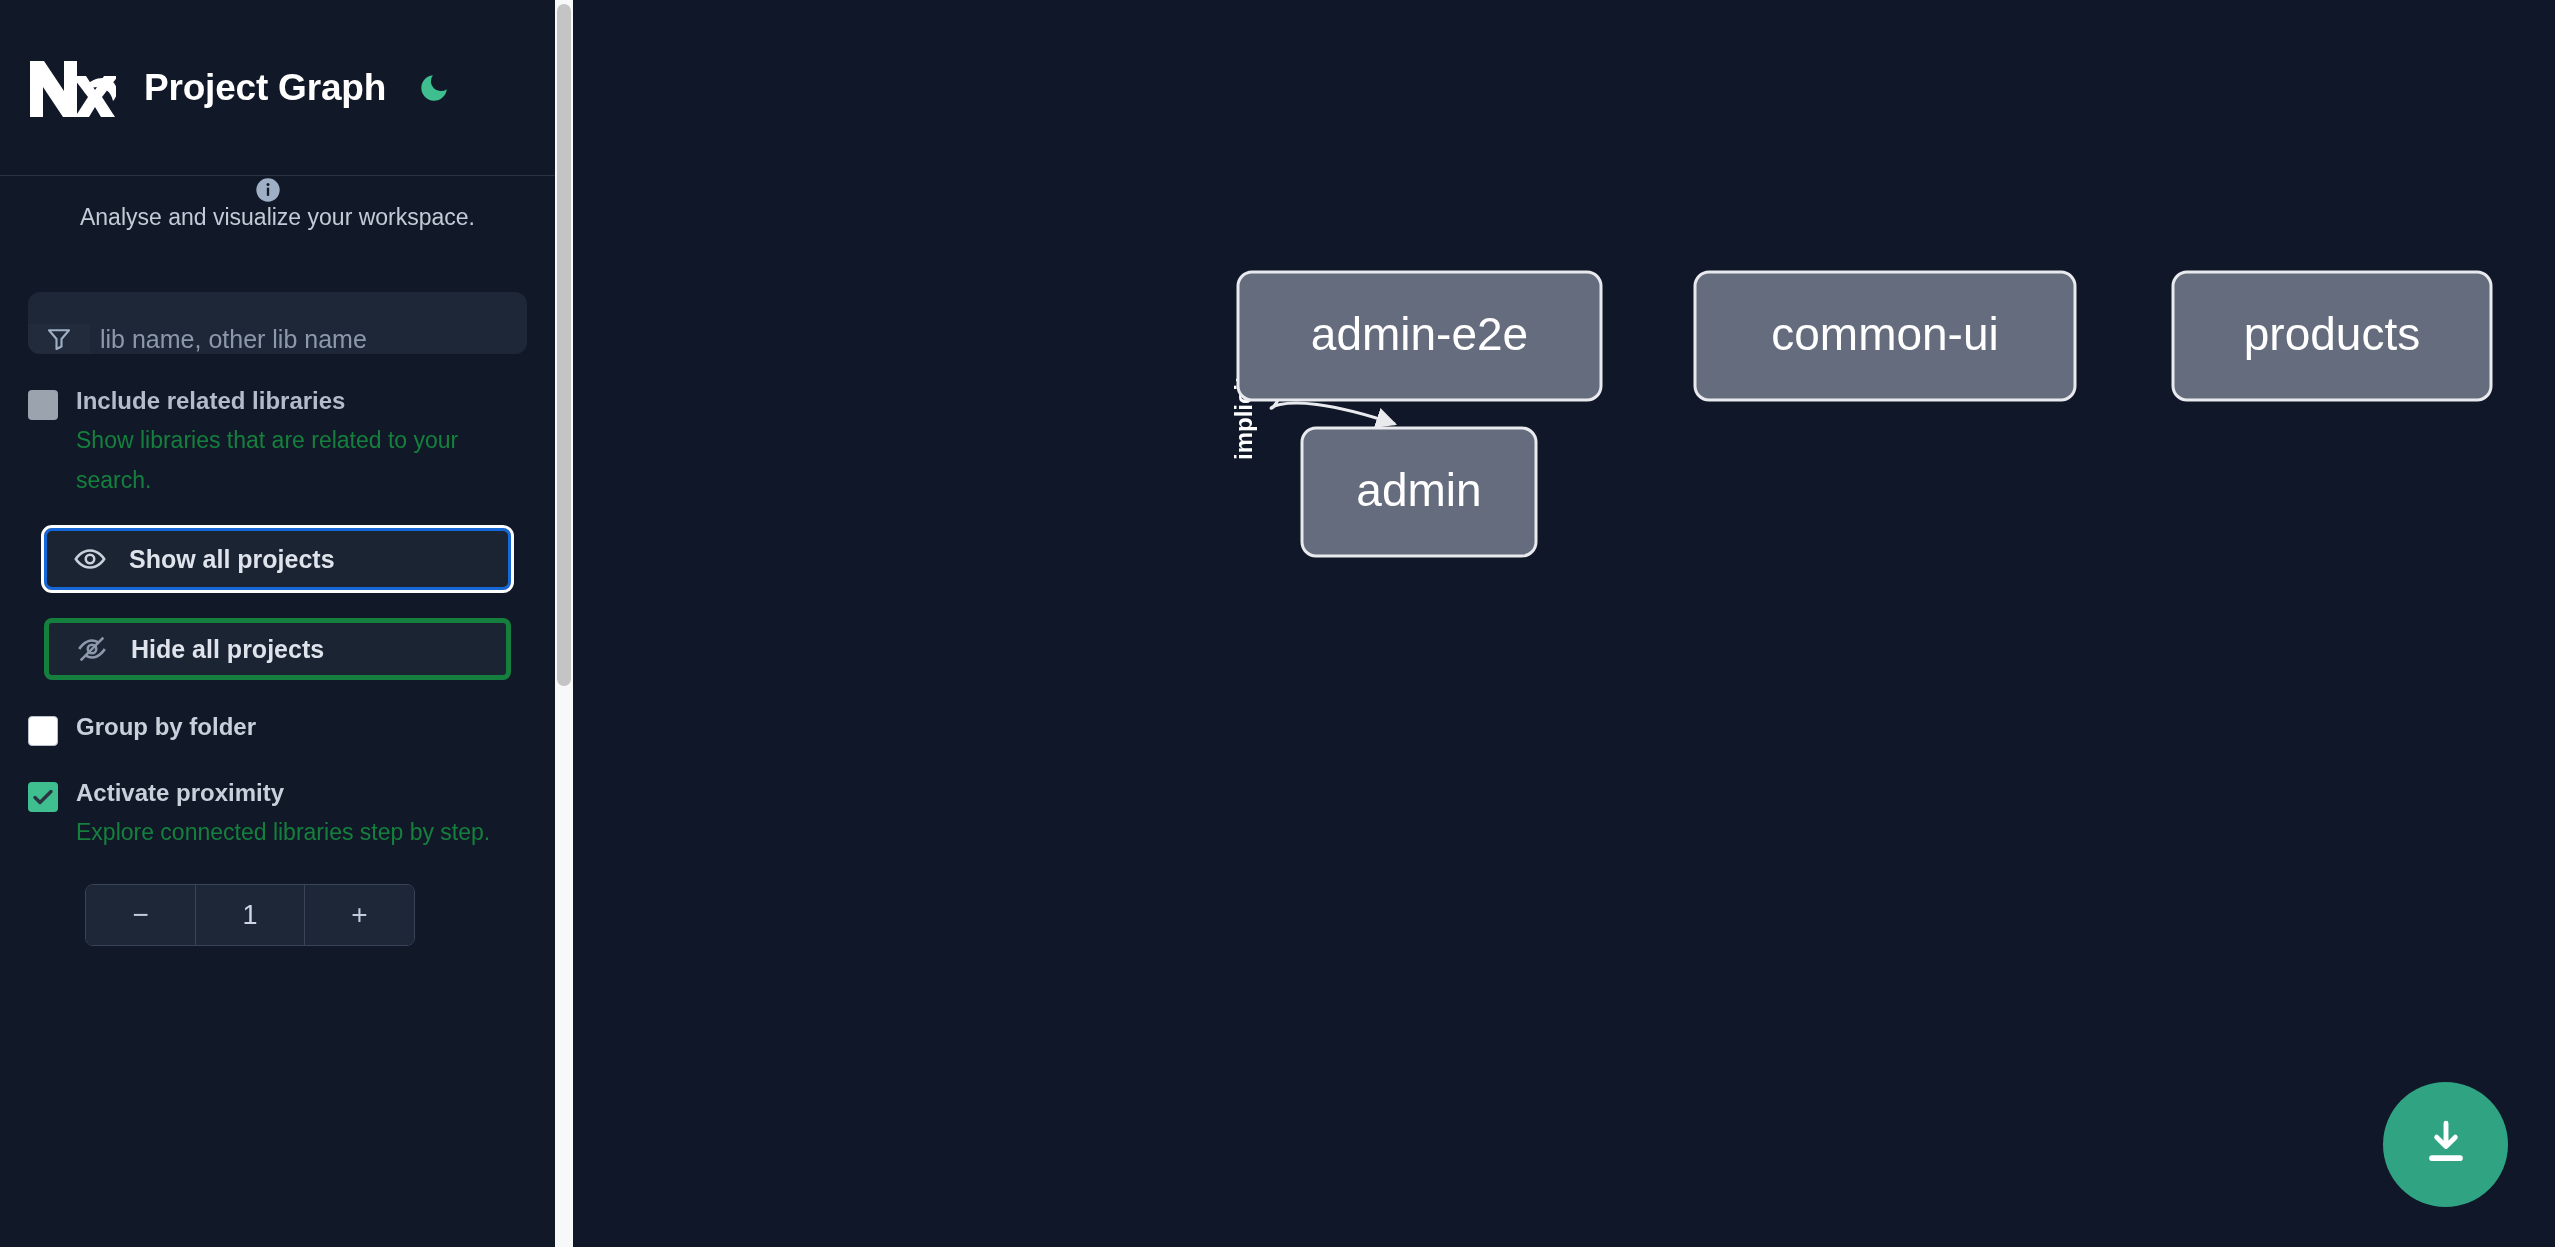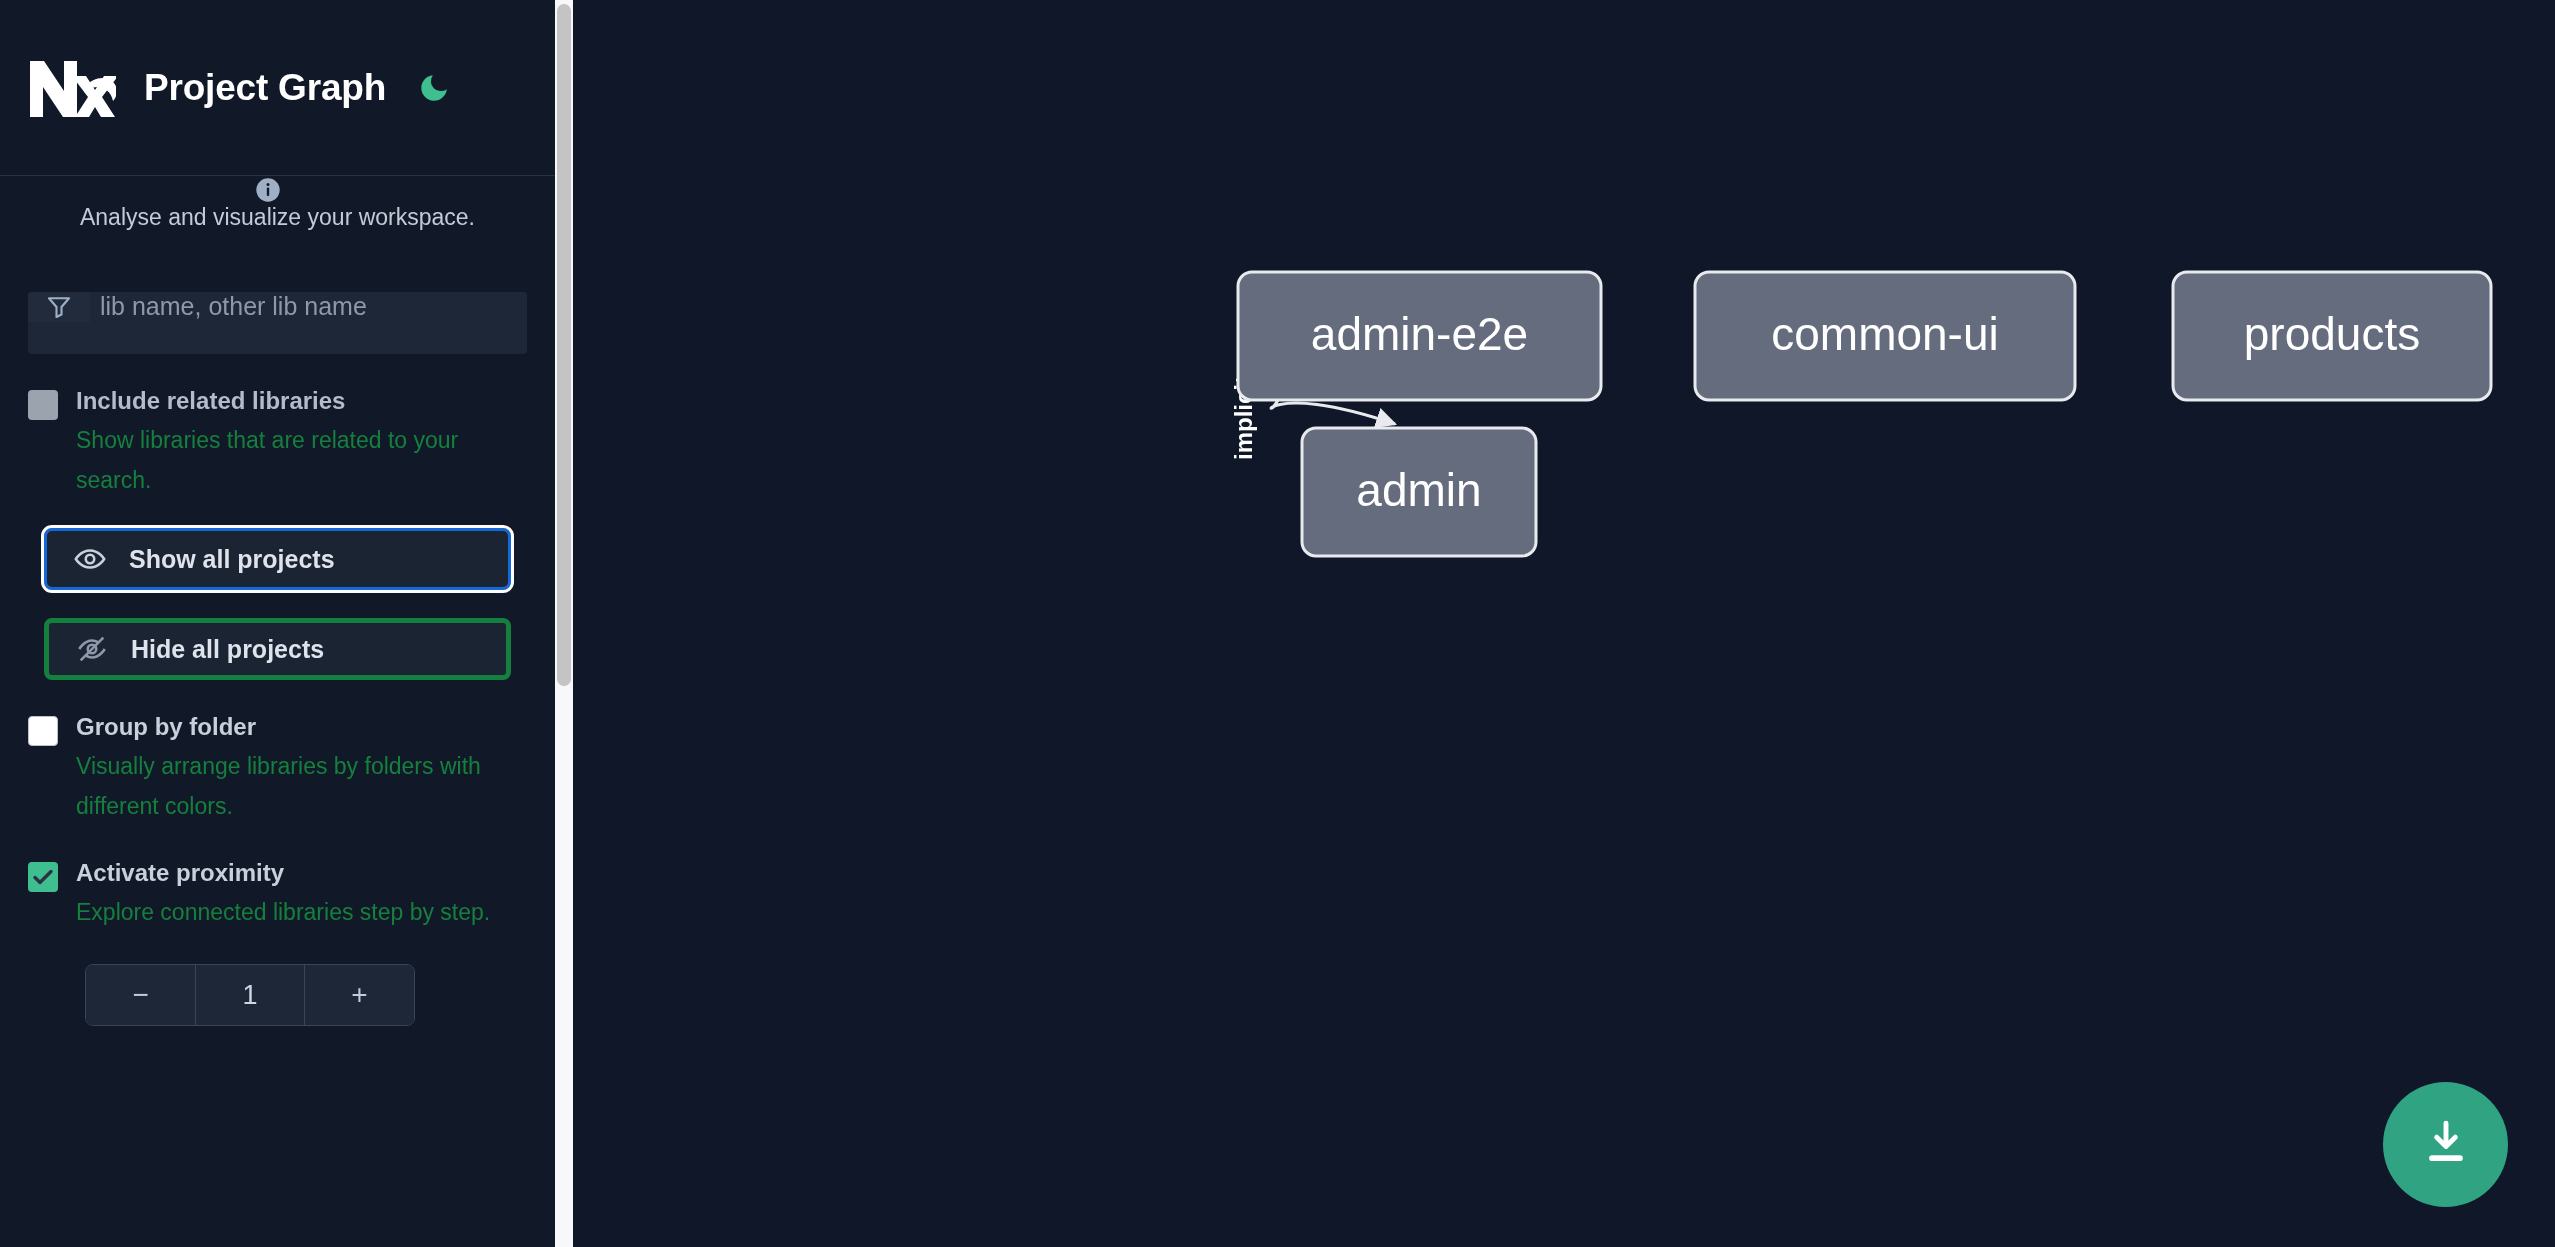--- a/index.html
+++ b/index.html
@@ -82,23 +82,23 @@
     font-size: 23px;
     color: #c3cbd8;
     white-space: nowrap;
   }
 
   
   .search-wrap {
     margin: 12px 28px 0 28px;
     height: 62px;
     display: flex;
-    align-items: flex-start;
+    align-items: flex-end;
     background: #1d2737;
-    border-radius: 4px;
+    border-radius: 12px;
     overflow: hidden;
   }
   .search-icon-box {
     width: 62px;
     display: flex;
     align-items: center;
     justify-content: center;
     background: #212b3b;
     flex: 0 0 62px;
   }
@@ -363,21 +363,20 @@
           <line x1="4" y1="20" x2="20" y2="4" stroke="#8d99ab" stroke-width="1.8"></line>
         </svg>
       </span>
       <span class="btn-label">Hide all projects</span>
     </div>
 
     <div class="check-row">
       <span class="cb white"></span>
       <div class="check-body">
         <div class="check-label">Group by folder</div>
-        <div class="check-desc">Visually arrange libraries by folders with different colors.</div>
       </div>
     </div>
 
     <div class="check-row">
       <span class="cb green">
         <svg width="24" height="24" viewBox="0 0 24 24">
           <path fill="none" stroke="#2b3340" stroke-width="3.4" stroke-linecap="round" stroke-linejoin="round" d="M4 12.5l5 5L20 6.5"></path>
         </svg>
       </span>
       <div class="check-body">

